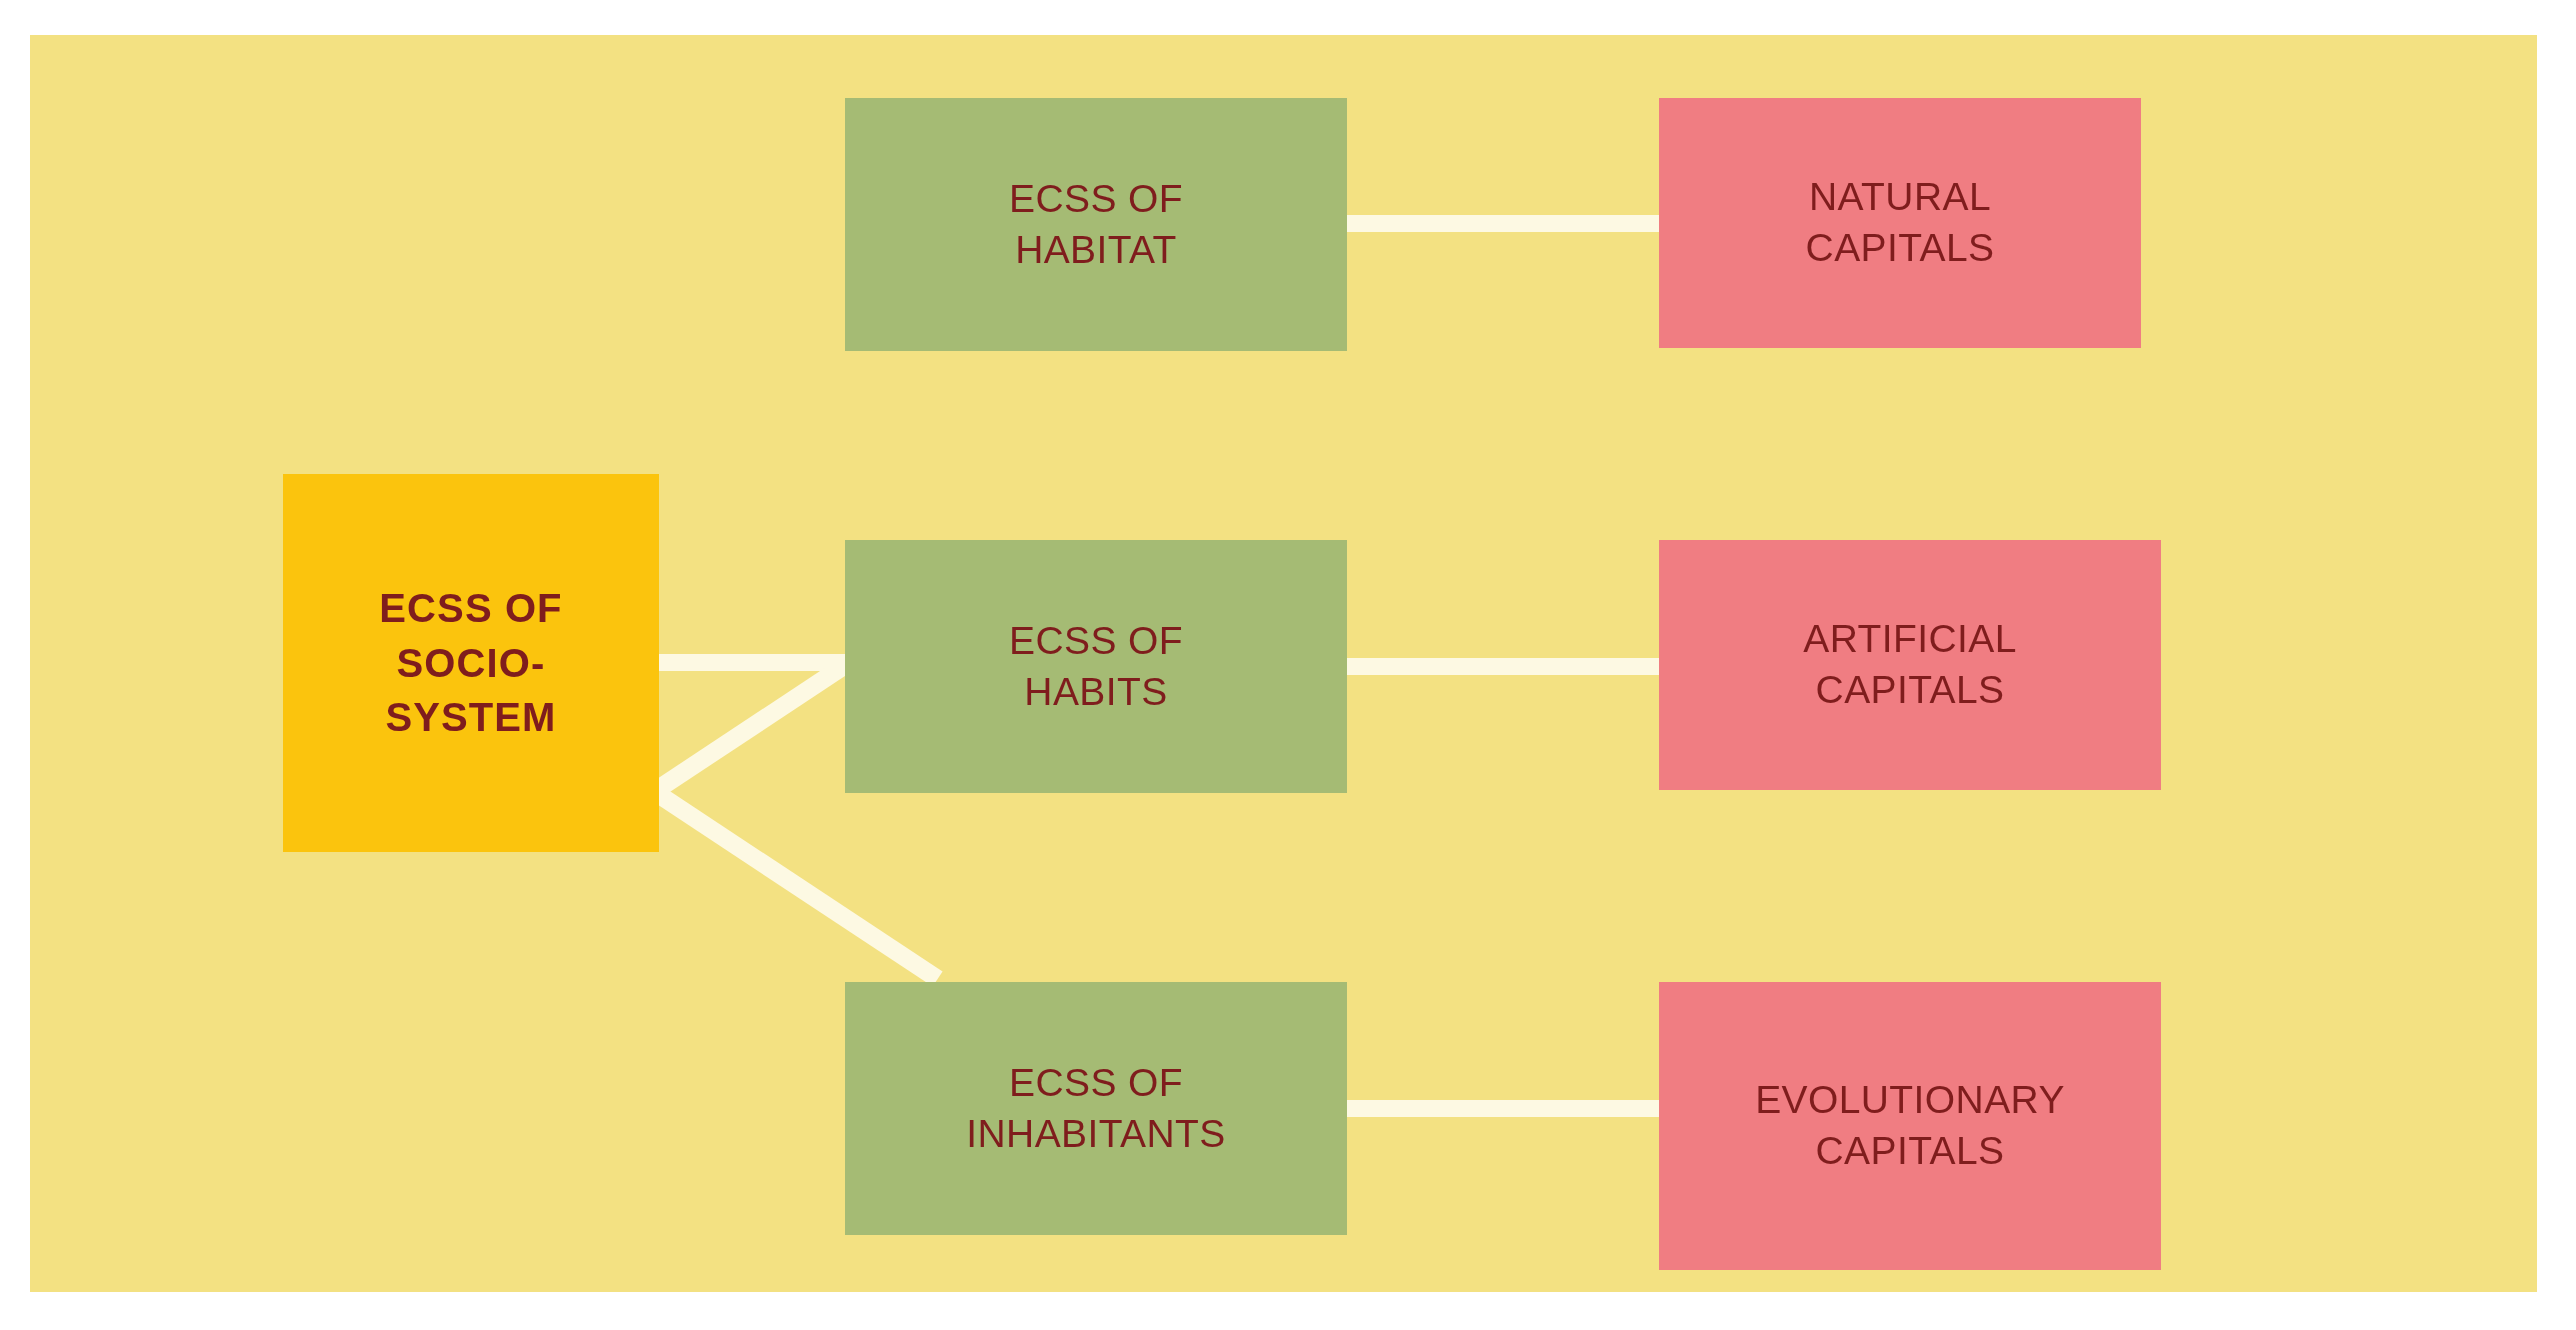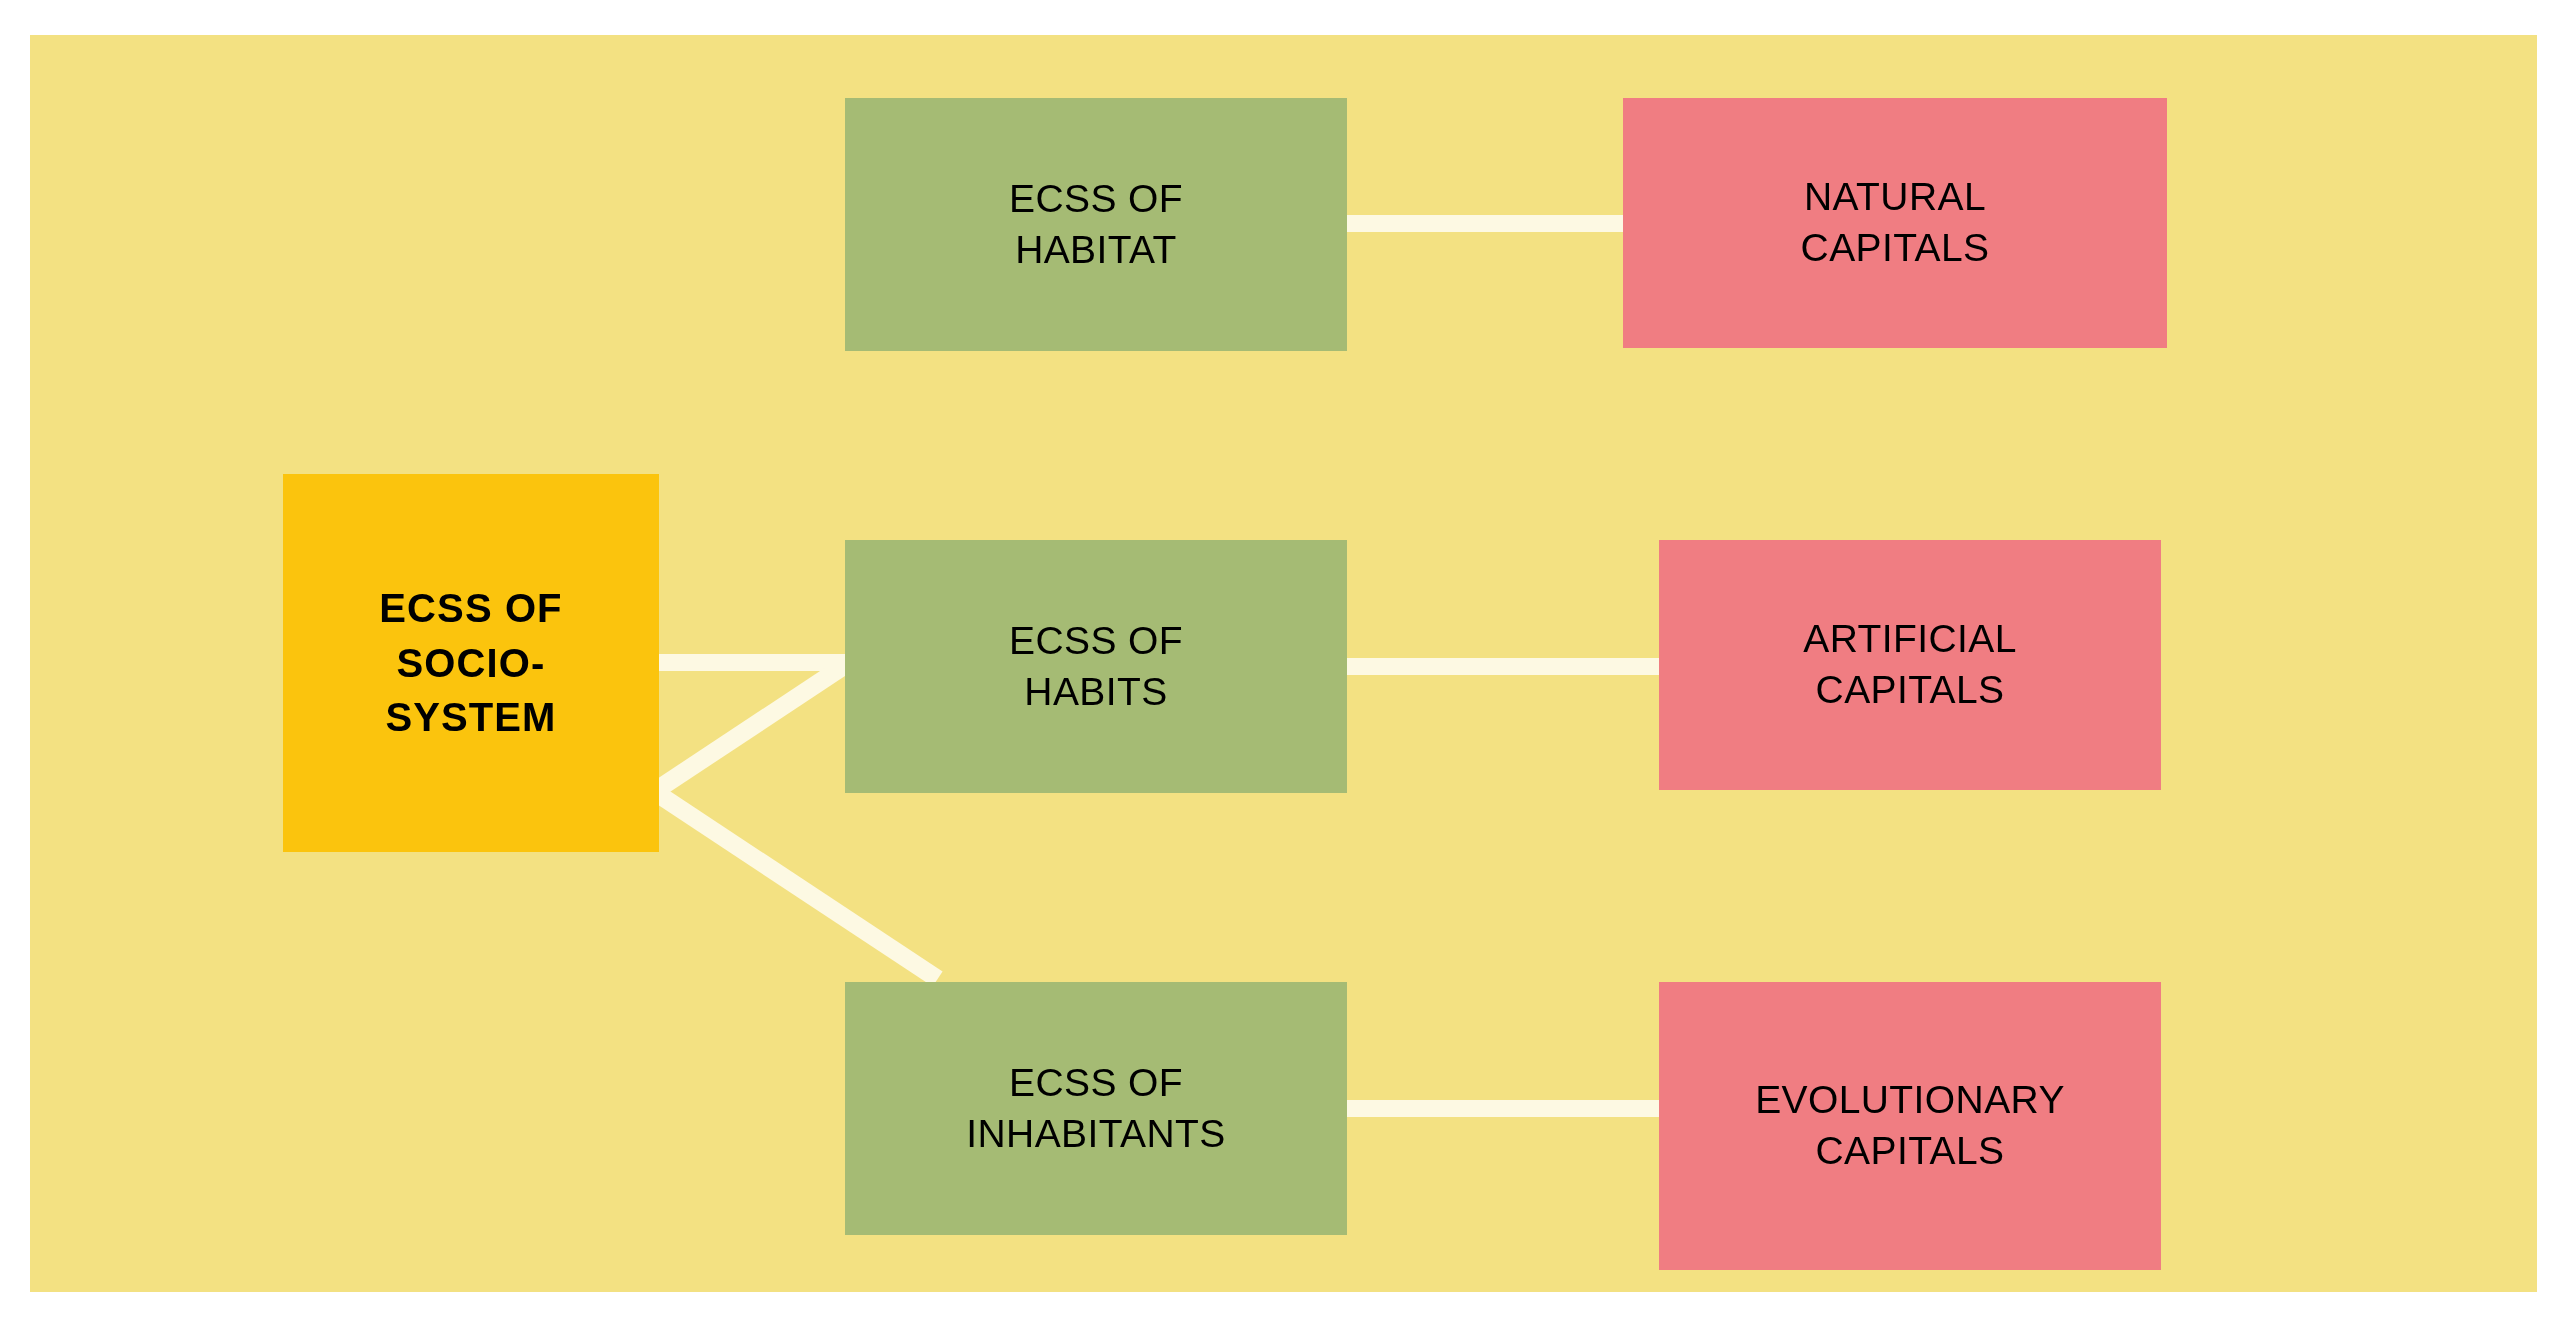--- a/index.html
+++ b/index.html
@@ -37,21 +37,21 @@
     height: 17.7px;
     background: #FDF9E3;
     transform-origin: 0 50%;
   }
   .node {
     position: absolute;
     display: flex;
     align-items: center;
     justify-content: center;
     text-align: center;
-    color: #000000;
+    color: #7f1d1d;
     letter-spacing: 0.4px;
     line-height: 1.30;
   }
   .node-root {
     background: #FBC40D;
     font-weight: bold;
     font-size: 40px;
     letter-spacing: 1.1px;
     line-height: 1.36;
   }
@@ -93,21 +93,21 @@
       <span>ECSS OF
 SOCIO-
 SYSTEM</span>
     </div>
 
     <div class="node node-mid" style="left:815px; top:63px; width:502px; height:253px;">
       <span>ECSS OF
 HABITAT</span>
     </div>
 
-    <div class="node node-leaf" style="left:1593px; top:63px; width:544px; height:250px;justify-content:center;">
+    <div class="node node-leaf" style="left:1629px; top:63px; width:482px; height:250px;justify-content:center;">
       <span>NATURAL
 CAPITALS</span>
     </div>
 
     <div class="node node-mid" style="left:815px; top:505px; width:502px; height:253px;">
       <span>ECSS OF
 HABITS</span>
     </div>
 
     <div class="node node-leaf" style="left:1629px; top:505px; width:502px; height:250px;">

